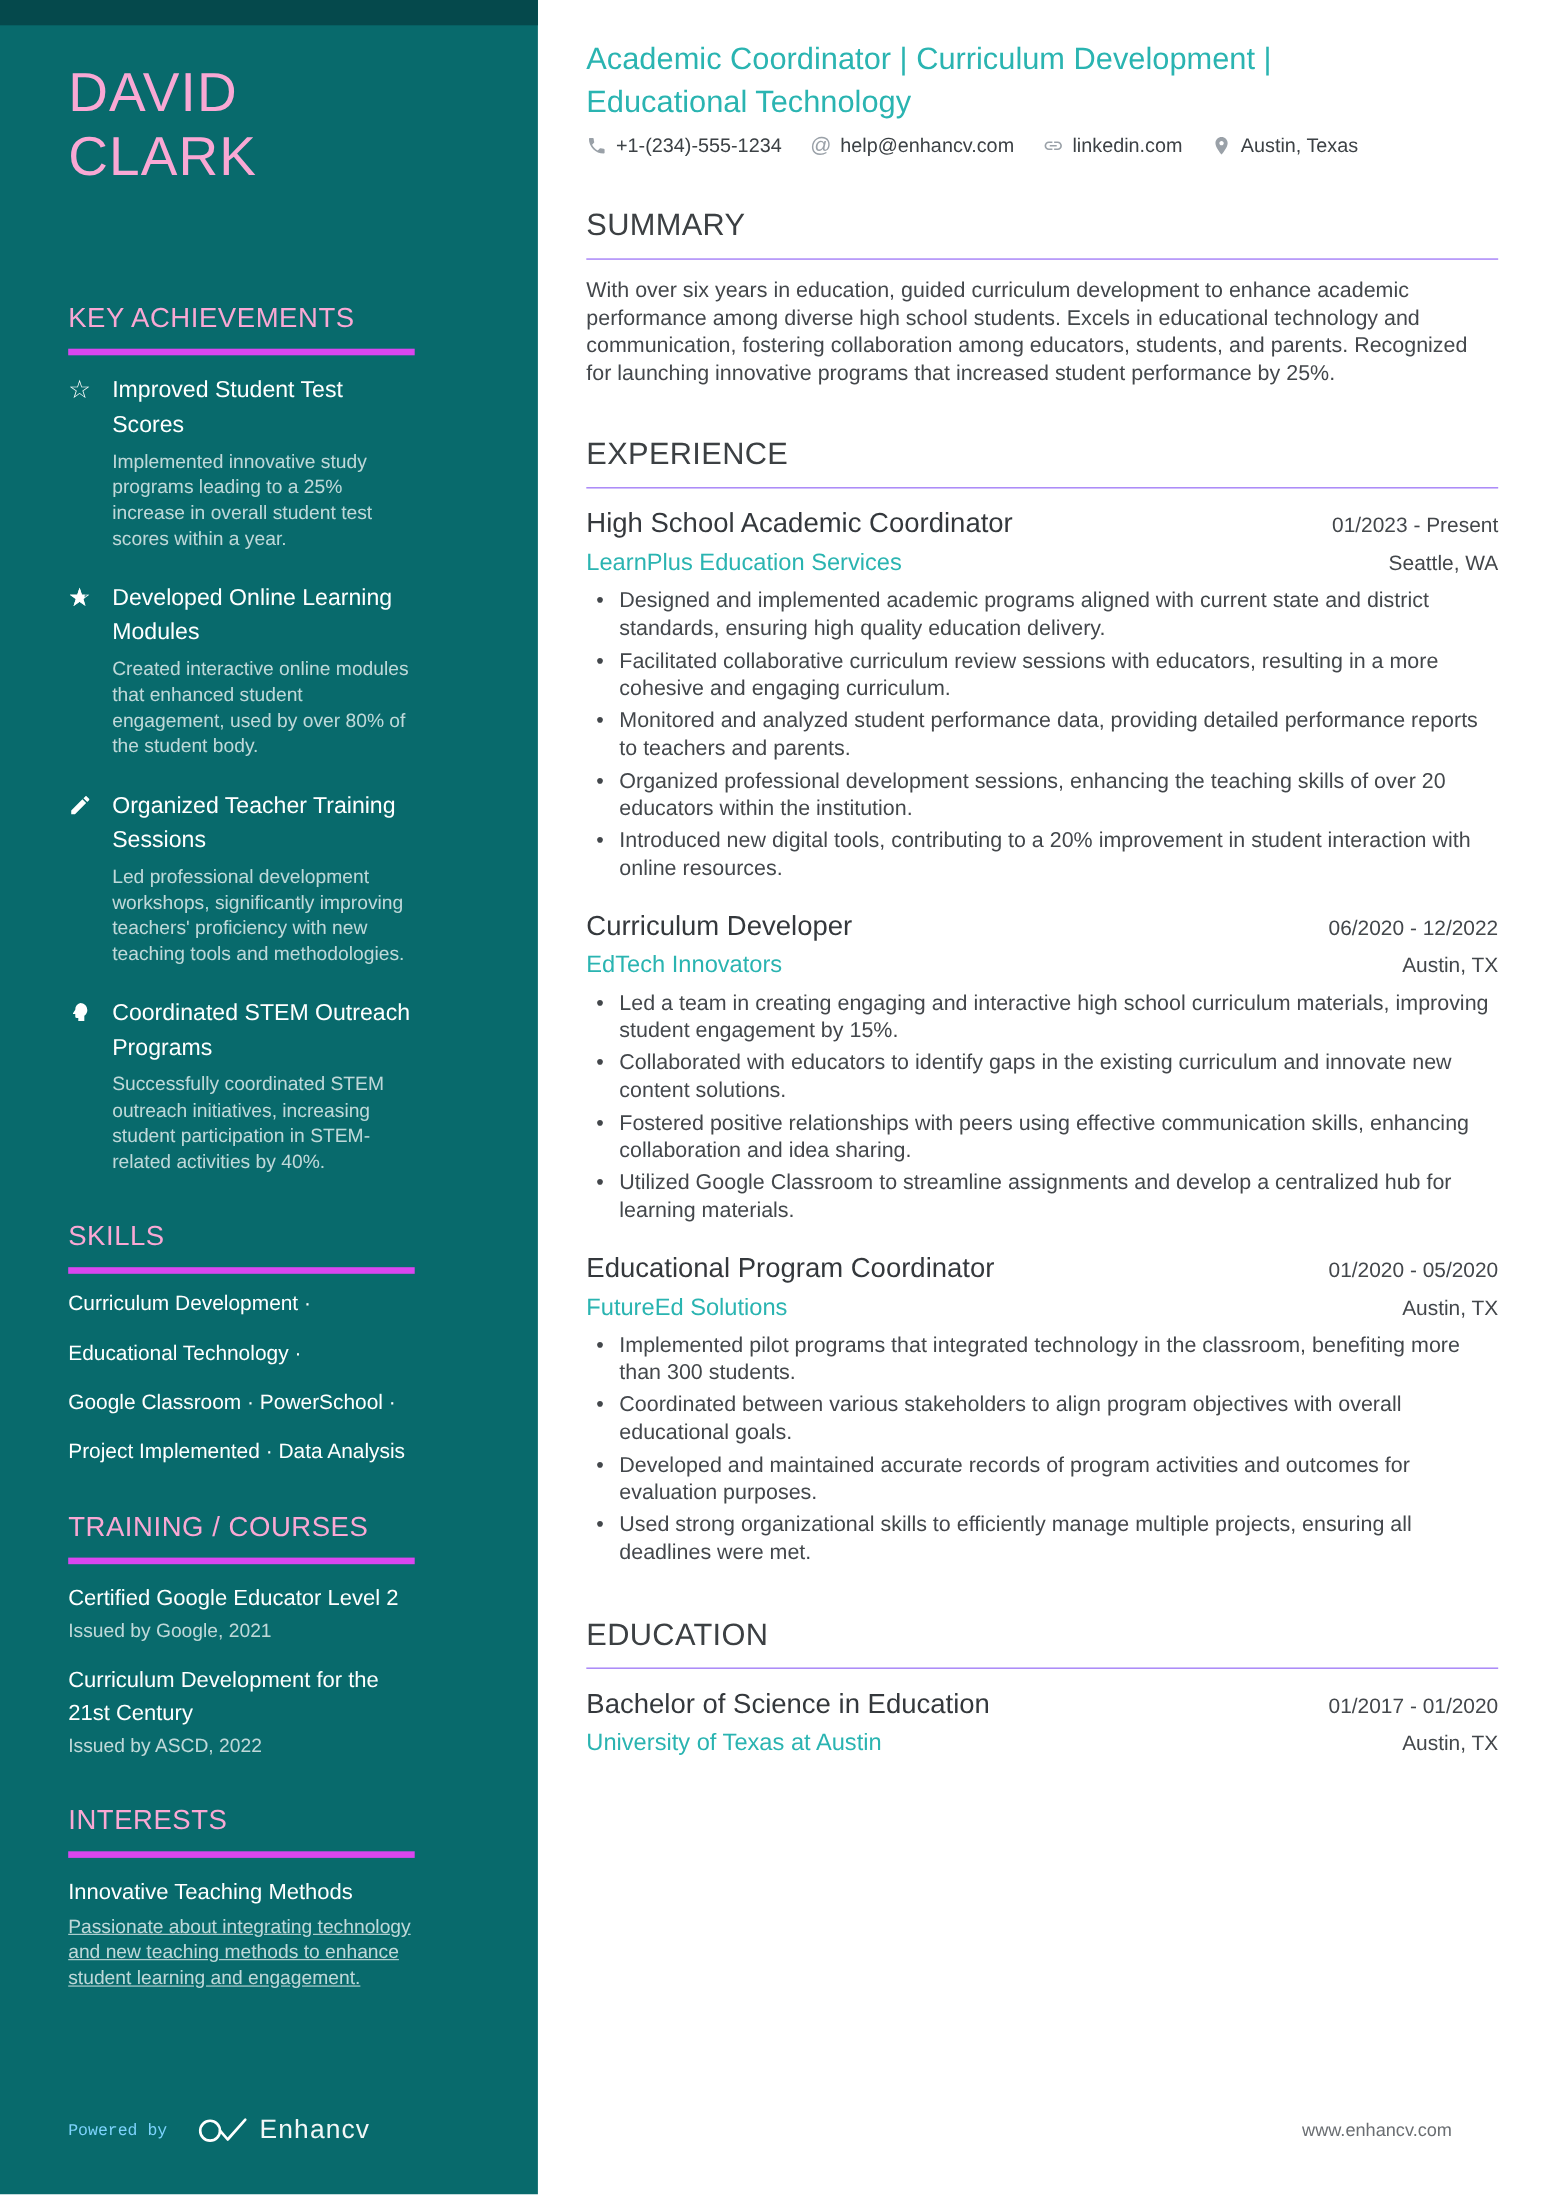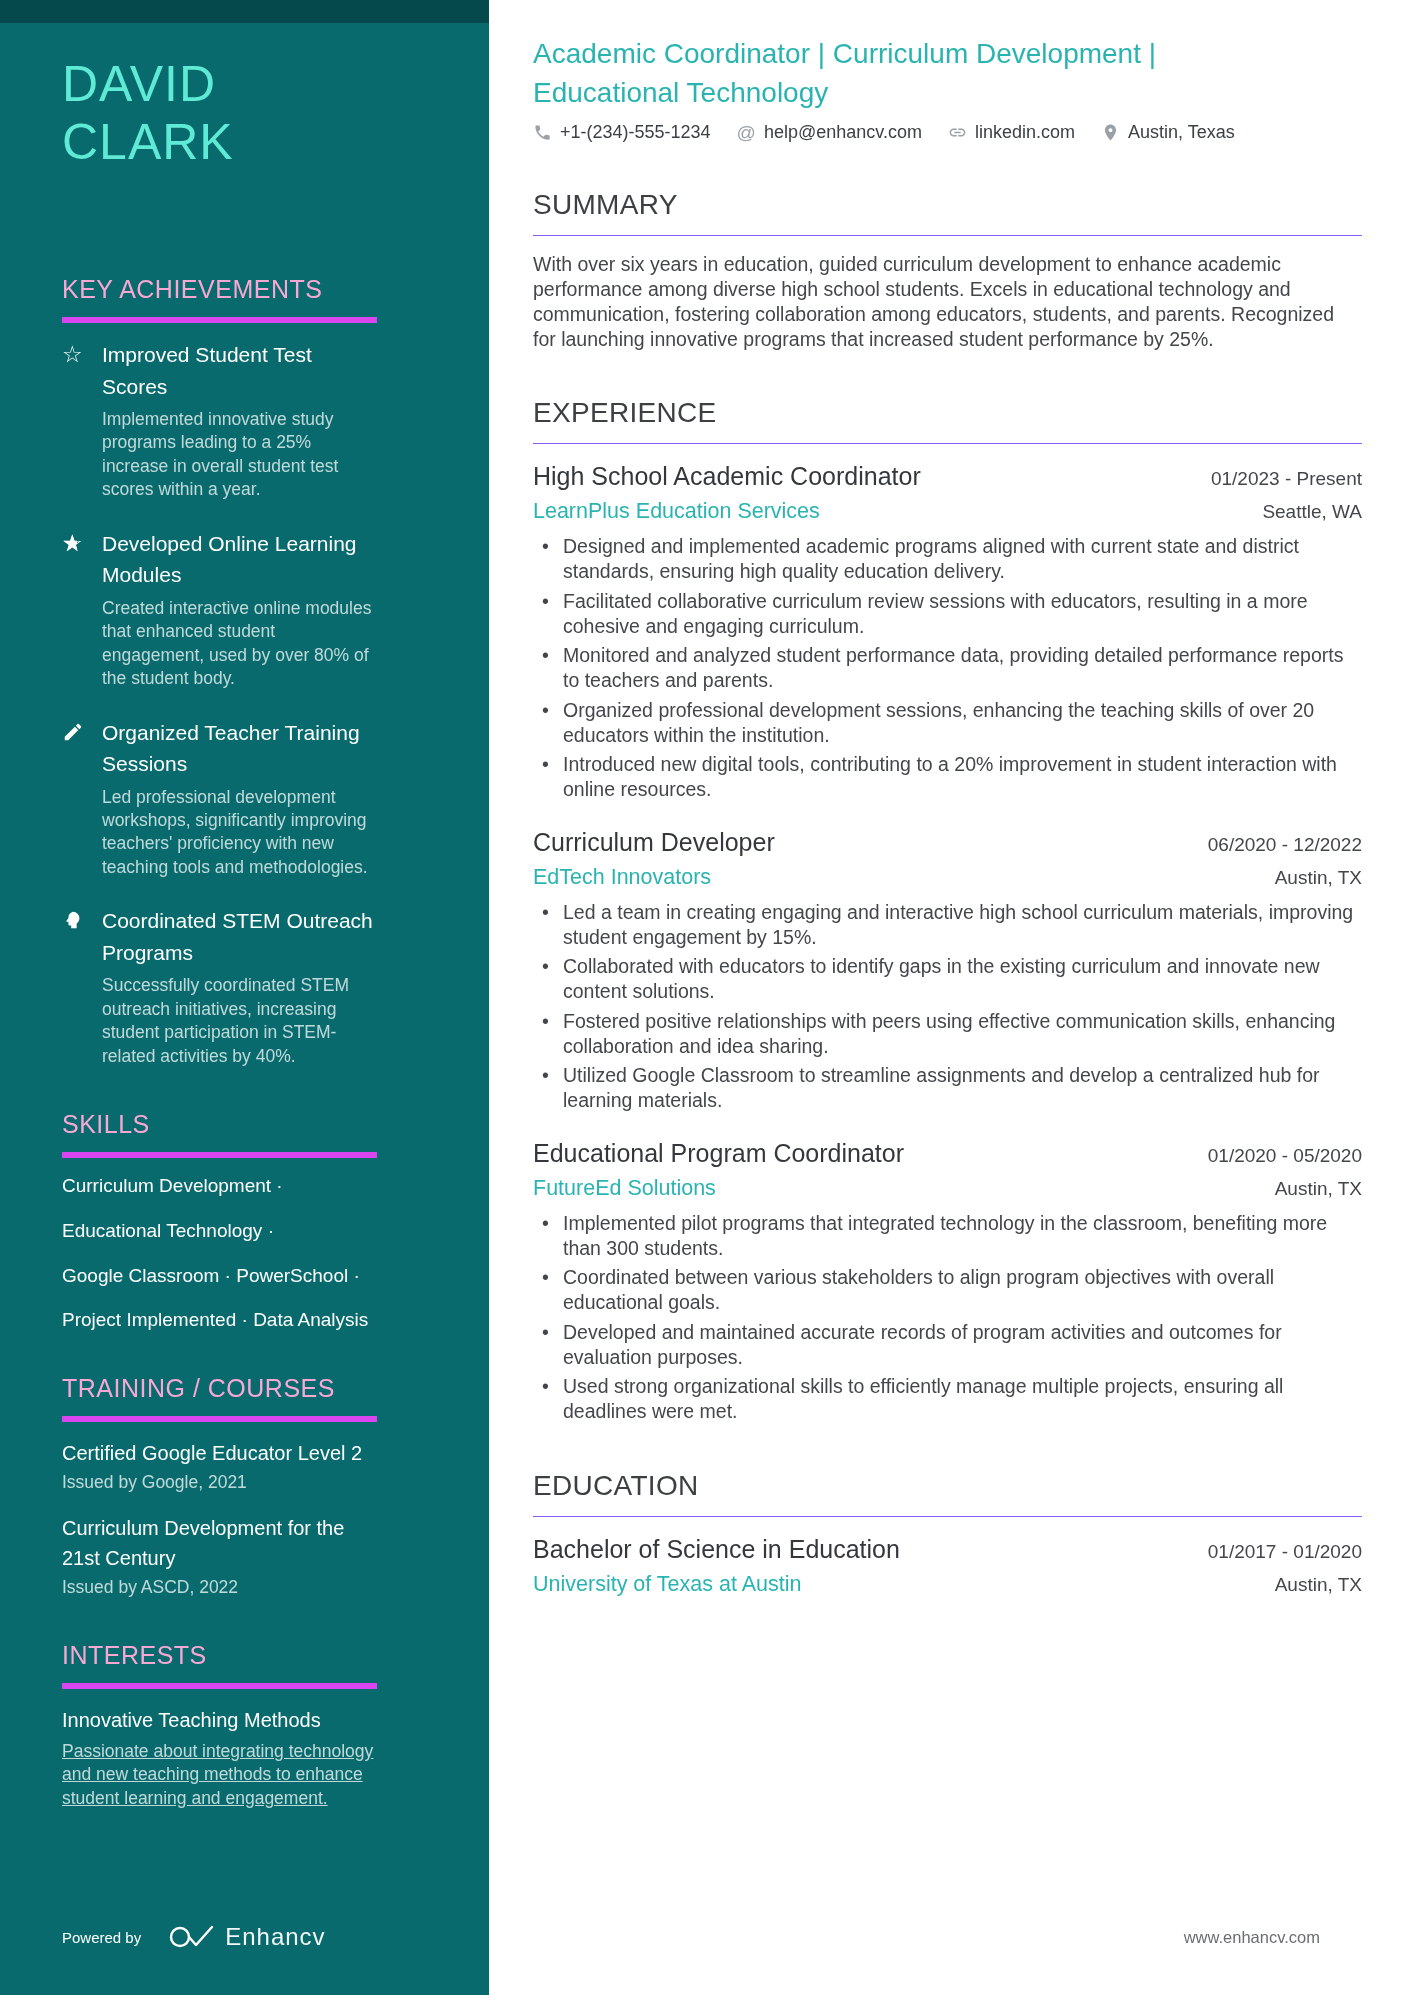--- a/index.html
+++ b/index.html
@@ -5,42 +5,42 @@
   html,body{margin:0;padding:0;}
   body{
     width:1410px;height:1995px;position:relative;background:#ffffff;
     font-family:"Liberation Sans","DejaVu Sans",sans-serif;
     color:#43474b;overflow:hidden;
   }
   
   .sidebar{position:absolute;left:0;top:0;bottom:0;width:489px;background:#086a6c;}
   .topbar{height:23px;background:#05494c;}
   .side-inner{padding:33px 112px 0 62px;color:#fff;}
-  .name{font-size:50px;line-height:1.15;font-weight:400;letter-spacing:1px;color:#5eead4;margin:0 0 104px;}
+  .name{font-size:50px;line-height:1.15;font-weight:400;letter-spacing:1px;color:#f9a8d4;margin:0 0 104px;}
   .side-section{margin-top:0;}
   .side-section + .side-section{margin-top:42px;}
   .side-title{font-size:25px;font-weight:400;letter-spacing:.5px;color:#f9a8d4;
     padding-bottom:13px;border-bottom:6px solid #d946ef;margin:0 0 16px;}
   .ach-item{display:flex;gap:13px;margin-bottom:26px;}
   .ach-item:last-child{margin-bottom:0;}
   .ach-icon{flex:none;width:27px;font-size:23px;line-height:1.35;color:#fff;text-align:left;}
   .ach-icon svg{width:22px;height:22px;fill:#ffffff;margin-top:4px;}
   .star-half{position:relative;display:inline-block;}
   .star-half .fill{position:absolute;left:0;top:0;width:55%;overflow:hidden;}
   .ach-title{font-size:21px;line-height:1.5;color:#ffffff;margin:0 0 6px;}
   .ach-desc{font-size:17.5px;line-height:1.34;color:rgba(255,255,255,.74);}
   .skill-line{font-size:19px;line-height:1.25;color:#ffffff;margin-bottom:21px;}
   .course{margin-bottom:18px;}
   .course:last-child{margin-bottom:0;}
   .course-title{font-size:20px;line-height:1.5;color:#ffffff;margin:0 0 2px;}
   .course-issuer{font-size:17.5px;line-height:1.4;color:rgba(255,255,255,.74);}
   .interest-title{font-size:20px;line-height:1.55;color:#ffffff;margin:0 0 4px;}
   .interest-desc{font-size:17.5px;line-height:1.34;color:rgba(255,255,255,.74);text-decoration:underline;}
   .side-footer{position:absolute;left:62px;bottom:44px;display:flex;align-items:center;gap:28px;}
-  .powered-by{font-size:15px;color:#ffffff;}
+  .powered-by{font-size:15px;color:#7dd3fc;font-family:Liberation Mono, monospace;}
   .brand{display:flex;align-items:center;gap:10px;}
   .brand-word{font-size:24px;letter-spacing:1px;color:#f2f7f7;}
   
   .main{margin-left:489px;padding:34px 48px 0 44px;}
   .headline{color:#2ab4b1;font-size:28px;line-height:1.4;font-weight:400;}
   .headline span{display:block;}
   .contact-row{display:flex;align-items:center;gap:26px;margin-top:10px;font-size:18px;color:#3c4145;}
   .contact-item{display:flex;align-items:center;gap:8px;}
   .cicon{width:19px;height:19px;fill:#9aa1a8;flex:none;}
   .at-glyph{font-size:19px;color:#9aa1a8;line-height:1;}

